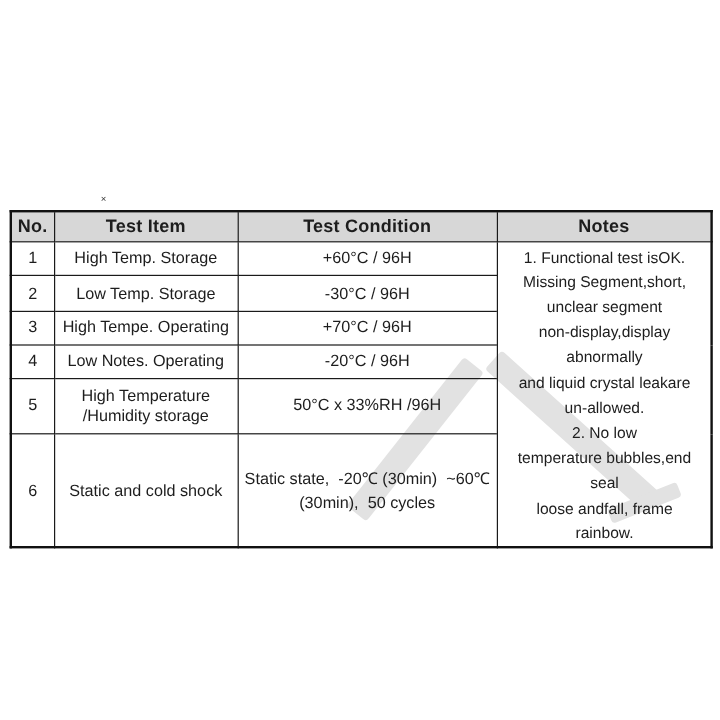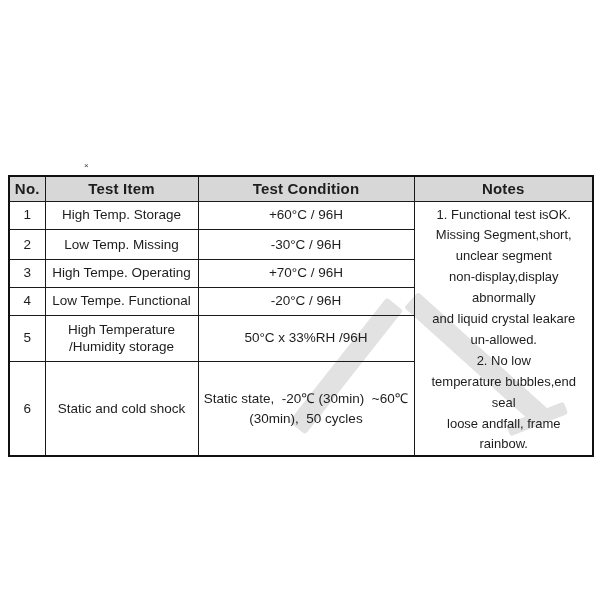--- a/index.html
+++ b/index.html
@@ -130,31 +130,31 @@
 unclear segment
 non-display,display abnormally
 and liquid crystal leakare
 un-allowed.
 2. No low
 temperature bubbles,end seal
 loose andfall, frame rainbow.</td>
       </tr>
       <tr class="r2">
         <td>2</td>
-        <td>Low Temp. Missing</td>
+        <td>Low Temp. Storage</td>
         <td>-30°C / 96H</td>
       </tr>
       <tr class="r3">
         <td>3</td>
         <td>High Tempe. Operating</td>
         <td>+70°C / 96H</td>
       </tr>
       <tr class="r4">
         <td>4</td>
-        <td>Low Tempe. Functional</td>
+        <td>Low Notes. Operating</td>
         <td>-20°C / 96H</td>
       </tr>
       <tr class="r5">
         <td>5</td>
         <td>High Temperature
 /Humidity storage</td>
         <td>50°C x 33%RH /96H</td>
       </tr>
       <tr class="r6">
         <td>6</td>

